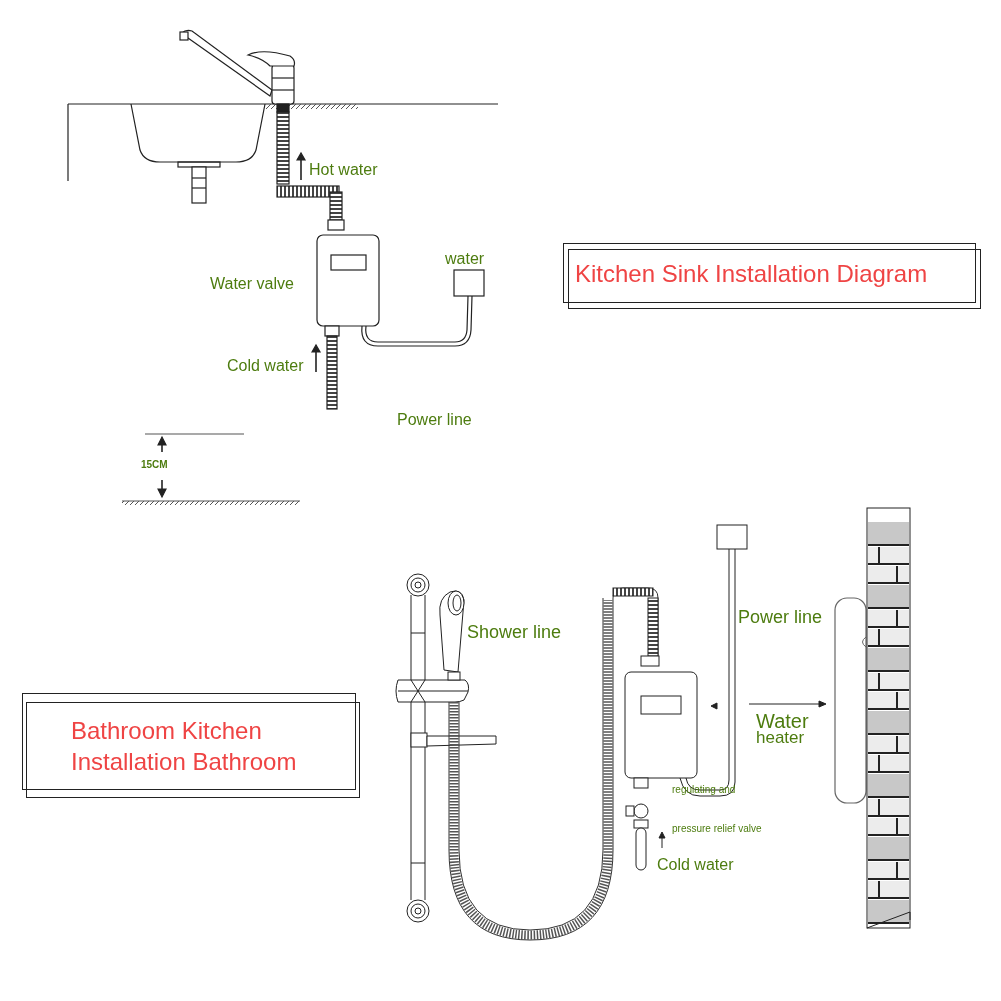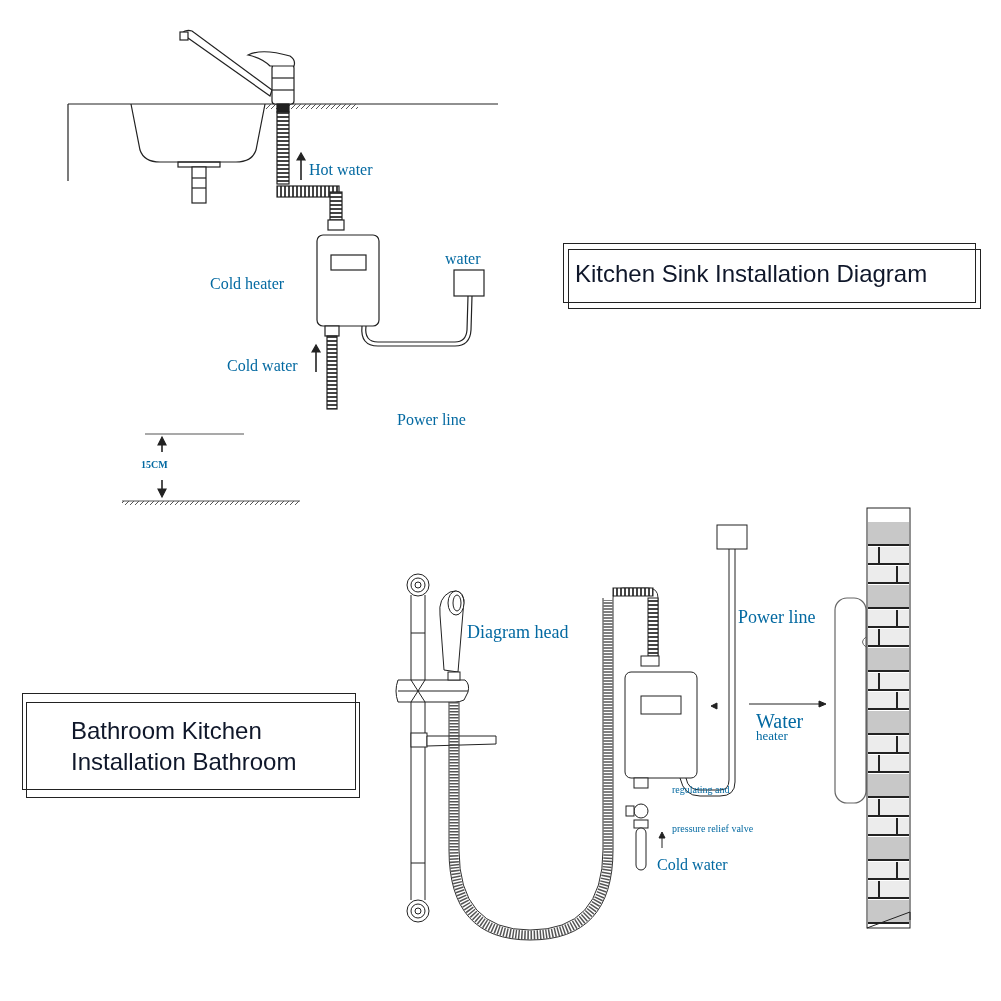--- a/index.html
+++ b/index.html
@@ -1,25 +1,25 @@
 <!DOCTYPE html>
 <html><head>
 <meta charset="utf-8">
 <style>
   html, body { margin: 0; padding: 0; background: #ffffff; }
   body { width: 1001px; height: 1001px; position: relative; overflow: hidden;
          font-family: "Liberation Sans", sans-serif; color: #111; }
   svg.diagram { position: absolute; left: 0; top: 0; width: 1001px; height: 1001px; }
-  .lbl { position: absolute; font-family: Liberation Serif, serif; color: #0369a1; white-space: nowrap; line-height: 1; }
+  .lbl { position: absolute; font-family: Liberation Sans, sans-serif; color: #4d7c0f; white-space: nowrap; line-height: 1; }
   .s16 { font-size: 16px; }
   .s15 { font-size: 10px; }
   .s18 { font-size: 18px; }
   .bold { font-weight: bold; }
   .title-box { position: absolute; border: 1.5px solid #222; }
-  .title-text { position: absolute; font-size: 24px; line-height: 1.25; color: #0f172a; font-family: "Liberation Sans", sans-serif; text-align: center; }
+  .title-text { position: absolute; font-size: 24px; line-height: 1.25; color: #ef4444; font-family: "Liberation Sans", sans-serif; text-align: center; }
 </style>
 </head>
 <body>
 
 <svg class="diagram" viewBox="0 0 1001 1001" xmlns="http://www.w3.org/2000/svg">
   <defs>
     <pattern id="hose" width="6" height="4" patternUnits="userSpaceOnUse">
       <rect width="6" height="4" fill="#fff"></rect>
       <rect width="6" height="2" fill="#444"></rect>
     </pattern>
@@ -195,30 +195,30 @@
       <path d="M867 928 L910 912 L910 920" stroke="#222"></path>
     </g>
   </g>
 </svg>
 
 <div class="title-box" style="left:563px;top:243px;width:411px;height:58px;"></div>
 <div class="title-box" style="left:568px;top:249px;width:411px;height:58px;"></div>
 <div class="title-text" style="left:575px;top:259px;">Kitchen Sink Installation Diagram</div>
 
 <div class="lbl s16" style="left:309px;top:162px;">Hot water</div>
-<div class="lbl s16" style="left:210px;top:276px;">Cold heater</div>
+<div class="lbl s16" style="left:210px;top:276px;">Water valve</div>
 <div class="lbl s16" style="left:445px;top:251px;">water</div>
 <div class="lbl s16" style="left:227px;top:358px;">Cold water</div>
 <div class="lbl s16" style="left:397px;top:412px;">Power line</div>
 <div class="lbl s15 bold" style="left:141px;top:460px;">15CM</div>
 
 <div class="title-box" style="left:22px;top:693px;width:332px;height:95px;"></div>
 <div class="title-box" style="left:26px;top:702px;width:332px;height:94px;"></div>
 <div class="title-text" style="left:71px;top:716px;">Bathroom Kitchen</div>
 <div class="title-text" style="left:71px;top:747px;">Installation Bathroom</div>
 
-<div class="lbl s18" style="left:467px;top:623px;">Diagram head</div>
+<div class="lbl s18" style="left:467px;top:623px;">Shower line</div>
 <div class="lbl s18" style="left:738px;top:608px;">Power line</div>
 <div class="lbl s16" style="left:756px;top:711px;font-size:20px;">Water</div>
-<div class="lbl s16" style="left:756px;top:729px;font-size:13px;">heater</div>
+<div class="lbl s16" style="left:756px;top:729px;font-size:17px;">heater</div>
 <div class="lbl s15" style="left:672px;top:785px;">regulating and</div>
 <div class="lbl s15" style="left:672px;top:824px;text-align:center;">pressure relief valve</div>
 <div class="lbl s16" style="left:657px;top:857px;">Cold water</div>
 
 </body></html>

